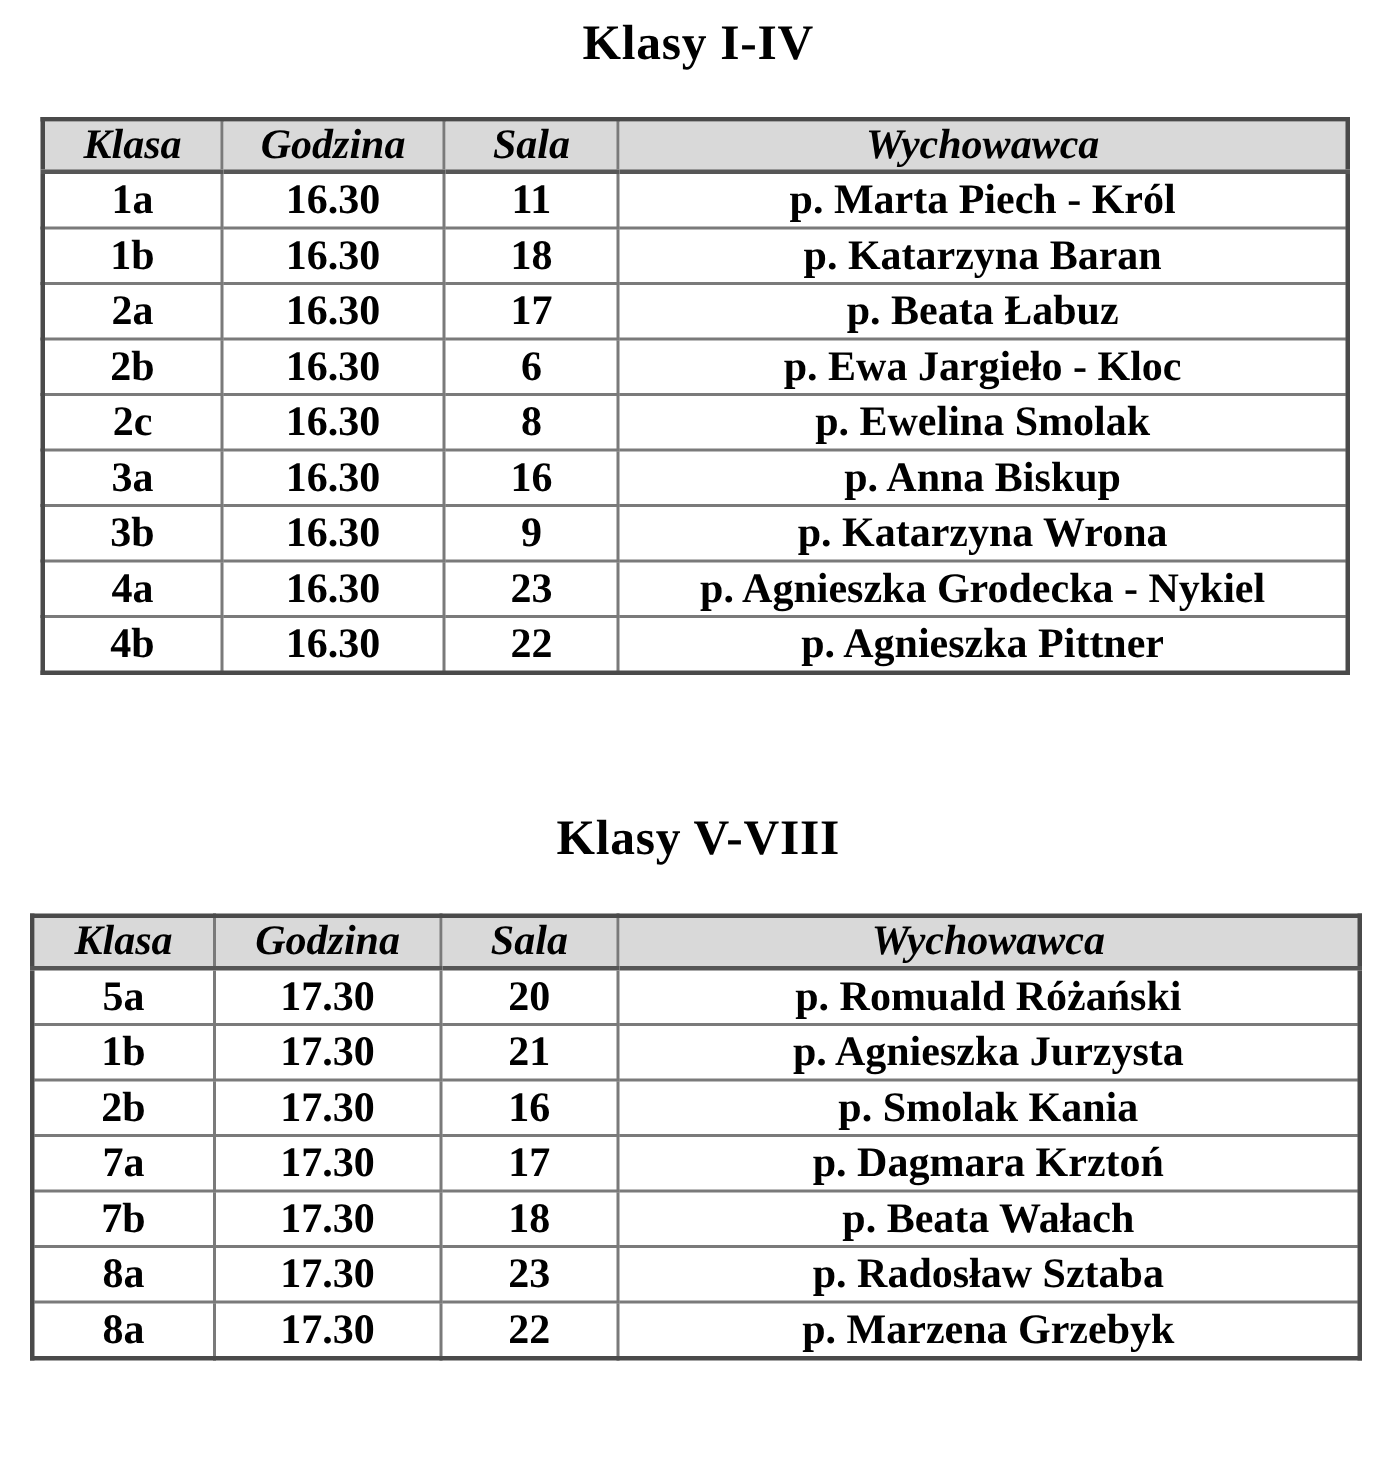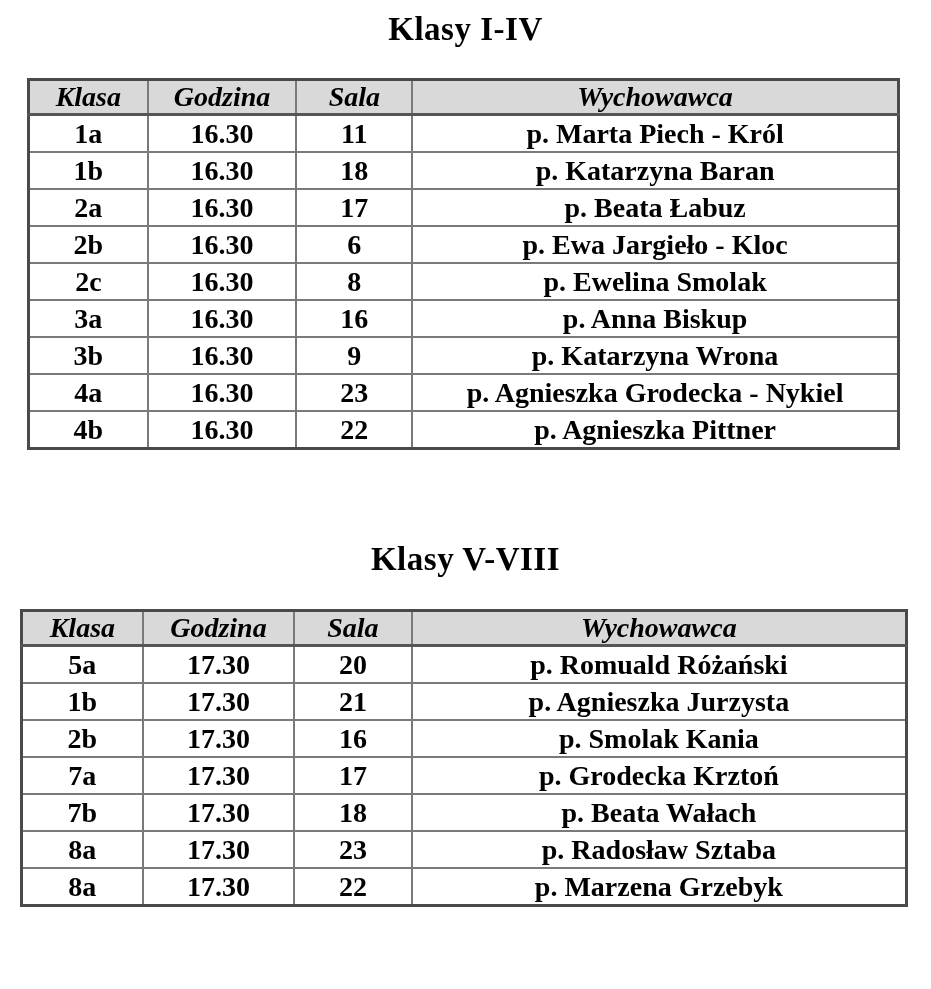--- a/index.html
+++ b/index.html
@@ -172,21 +172,21 @@
           <tr>
             <td>2b</td>
             <td>17.30</td>
             <td>16</td>
             <td>p. Smolak Kania</td>
           </tr>
           <tr>
             <td>7a</td>
             <td>17.30</td>
             <td>17</td>
-            <td>p. Grodecka Krztoń</td>
+            <td>p. Dagmara Krztoń</td>
           </tr>
           <tr>
             <td>7b</td>
             <td>17.30</td>
             <td>18</td>
             <td>p. Beata Wałach</td>
           </tr>
           <tr>
             <td>8a</td>
             <td>17.30</td>

